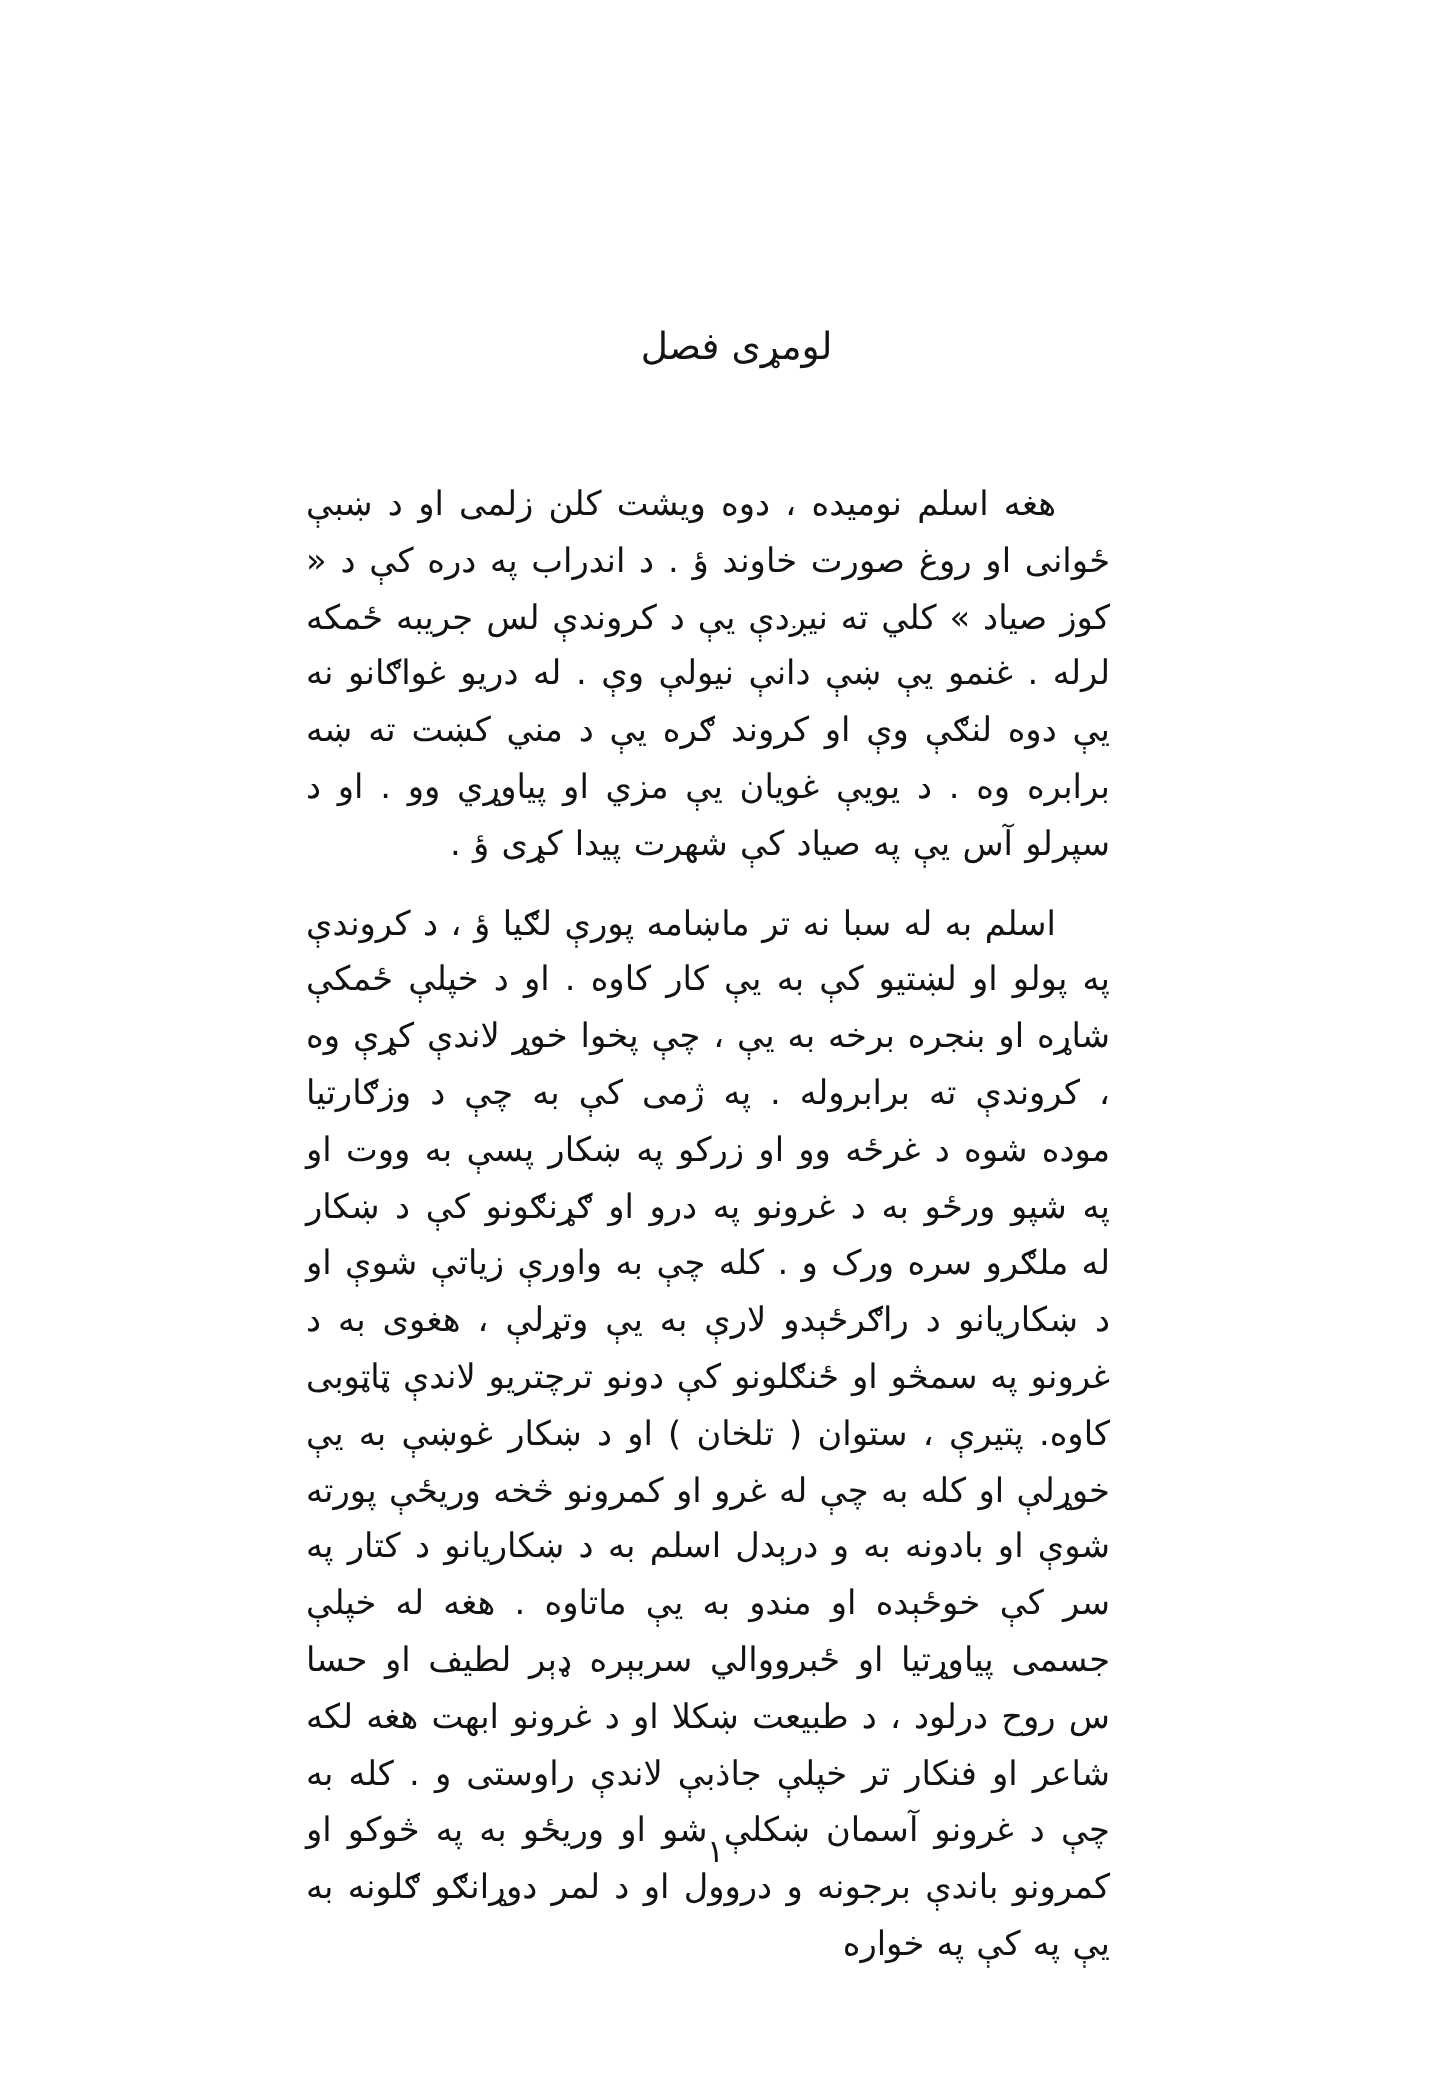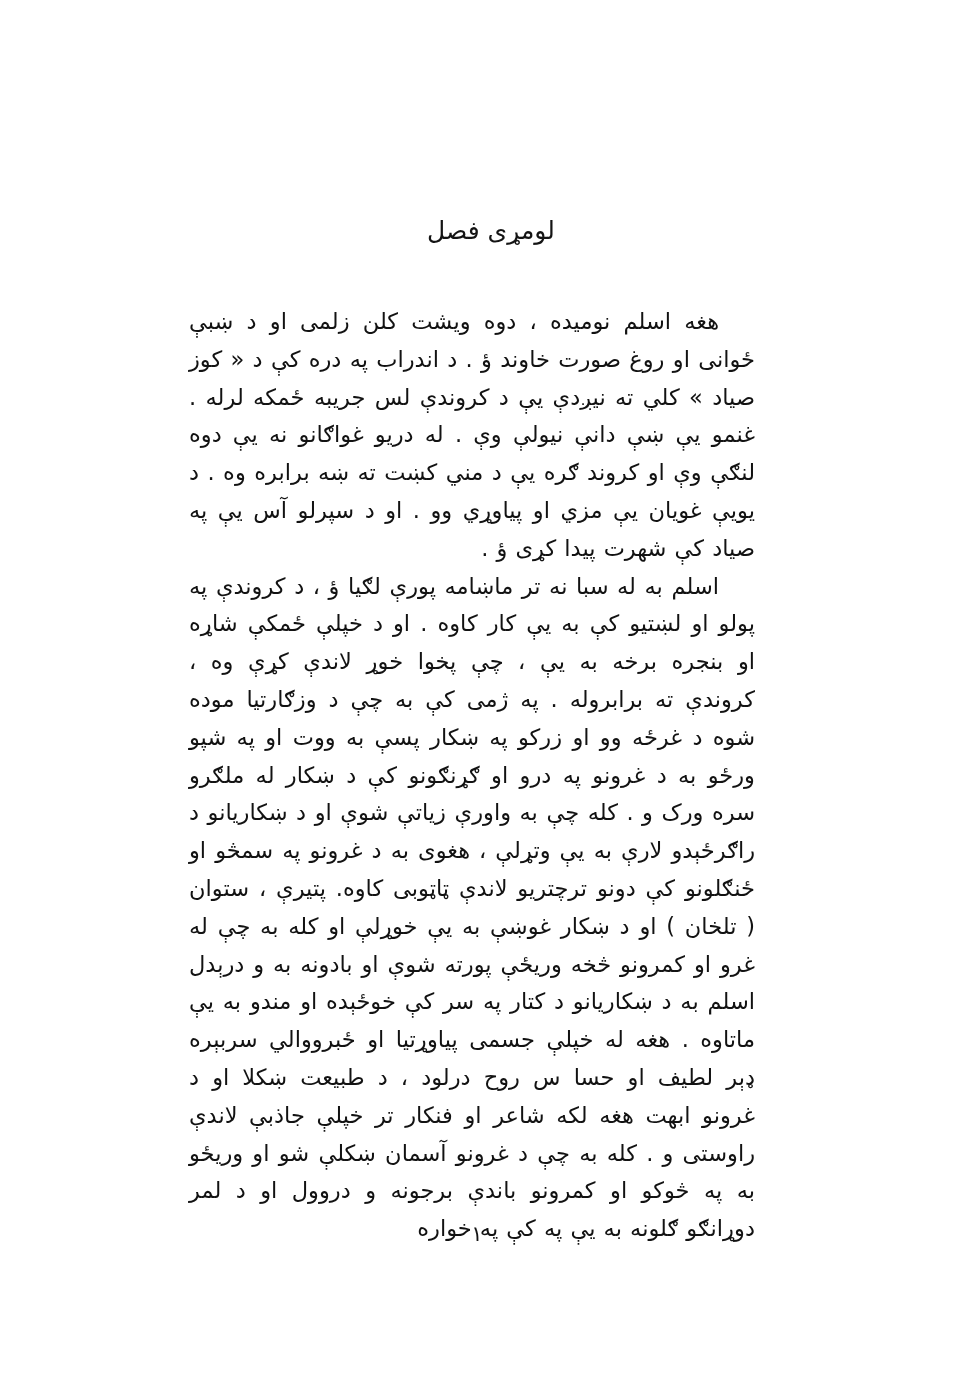--- a/index.html
+++ b/index.html
@@ -49,21 +49,21 @@
     text-align: justify;
     text-align-last: right;
     color: #121212;
     font-size: 22.5px;
     line-height: 37.8px;
     font-family: "DejaVu Sans", "Liberation Sans", sans-serif;
     word-spacing: 1px;
   }
 
   .para {
-    margin: 0;
+    margin: 15px;
     padding: 0;
     text-indent: 36px;
     direction: rtl;
     text-align: justify;
     text-align-last: right;
   }
 
   
   .para + .para {
     margin-top: 0;

